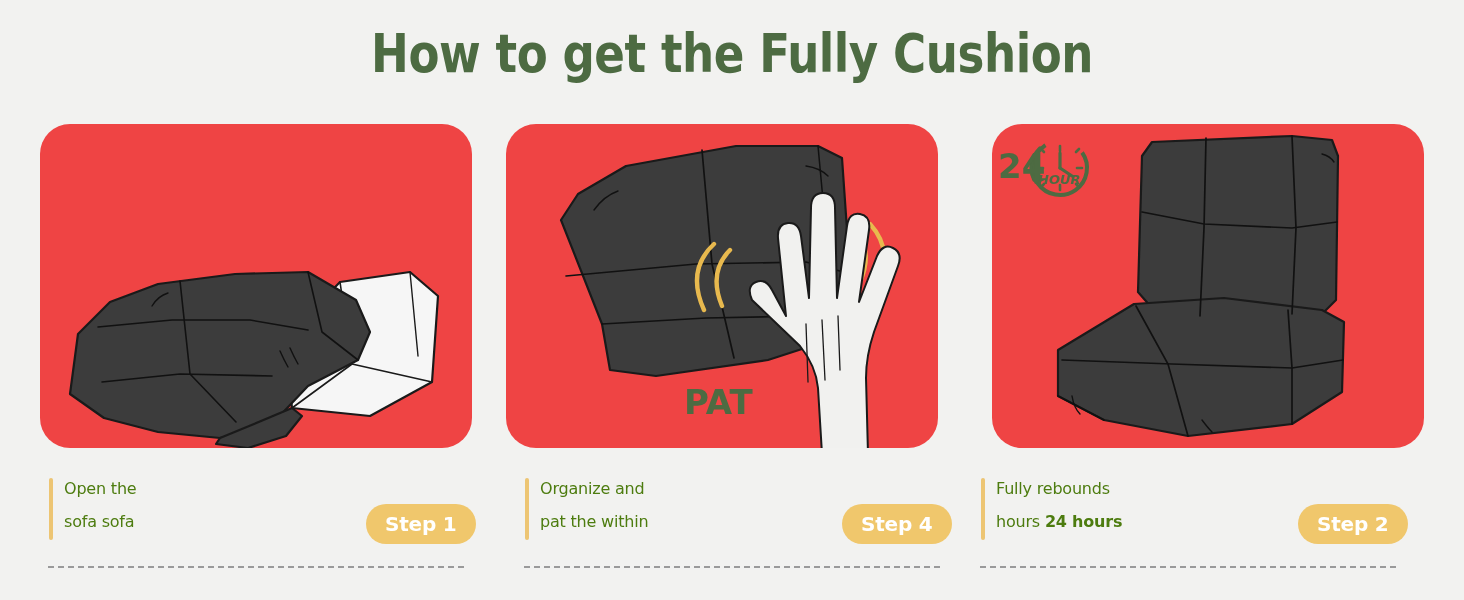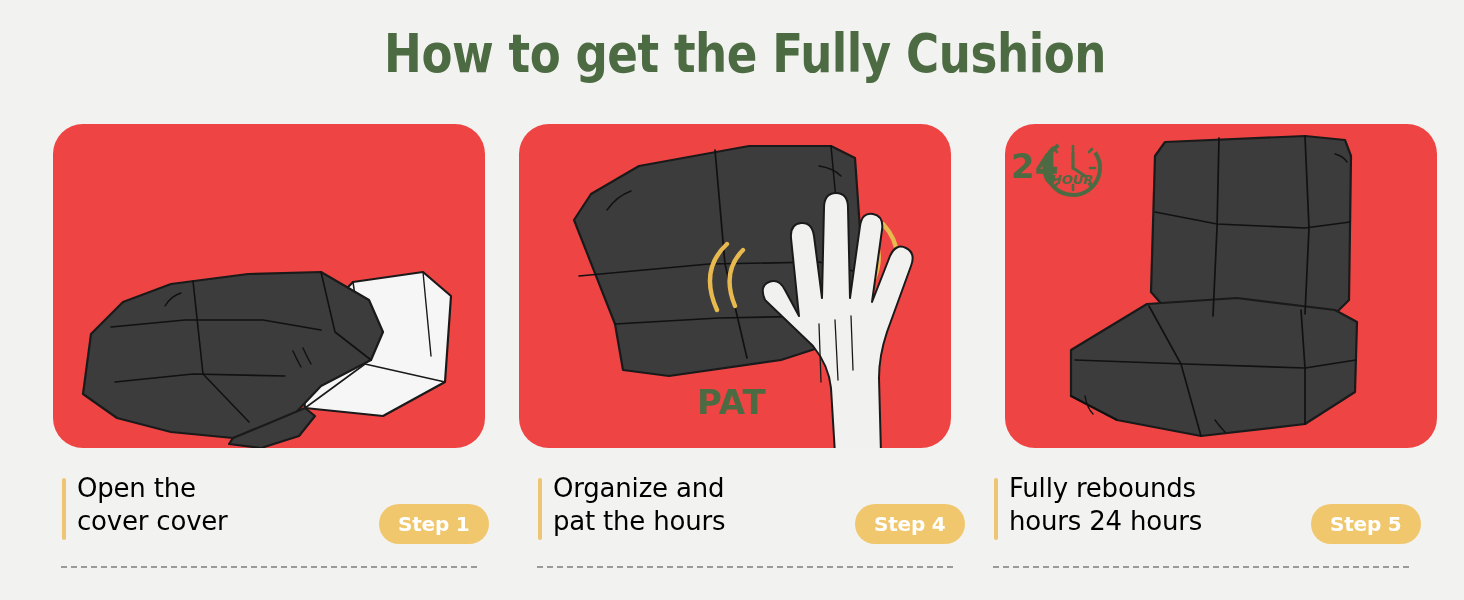--- a/index.html
+++ b/index.html
@@ -2,21 +2,21 @@
 <html><head>
 <meta charset="utf-8">
 <style>
   html,body{margin:0;padding:0;}
   body{
     width:1464px;height:600px;
     background:#f2f2f0;
     font-family:"Liberation Sans", sans-serif;
     overflow:hidden;
   }
-  .page{position:relative;width:1168px;height:600px;margin-left:13px;}
+  .page{position:relative;width:1168px;height:600px;}
 
   
   .title{
     position:absolute;left:0;top:22px;width:1464px;
     text-align:center;
     font-size:54px;
     font-weight:bold;
     letter-spacing:-0.5px;
     color:#4d6b42;
     font-family:"DejaVu Sans Condensed","Liberation Sans",sans-serif;
@@ -40,25 +40,25 @@
   .cap.c1{left:0;}
   .cap.c2{left:476px;}
   .cap.c3{left:932px;}
 
   .cap-bar{
     position:absolute;left:9px;top:8px;width:4px;height:62px;
     background:#edc573;border-radius:2px;
   }
   .cap-text{
     position:absolute;left:24px;top:2px;
-    font-size:26px;line-height:33px;color:#000000;
+    font-size:16px;line-height:33px;color:#4d7c0f;
     font-family:"DejaVu Sans","Liberation Sans",sans-serif;
     letter-spacing:-0.2px;
   }
-  .cap-text b{font-weight:normal;}
+  .cap-text b{font-weight:bold;}
   .badge{
     position:absolute;top:34px;
     background:#f0c76c;color:#ffffff;
     border-radius:20px;
     font-size:20px;font-weight:bold;
     padding:8px 19px;
     letter-spacing:-0.2px;
     font-family:"DejaVu Sans","Liberation Sans",sans-serif;
     white-space:nowrap;
   }
@@ -203,39 +203,39 @@
       </svg>
     </div>
   </div>
 
   <div class="captions">
 
     <div class="cap c1">
       <div class="cap-bar"></div>
       <div class="cap-text">
         <span>Open the</span><br>
-        <span>cover cover</span>
+        <span>sofa sofa</span>
       </div>
       <div class="badge">Step 1</div>
       <div class="dash"></div>
     </div>
 
     <div class="cap c2">
       <div class="cap-bar"></div>
       <div class="cap-text">
         <span>Organize and</span><br>
-        <span>pat the hours</span>
+        <span>pat the within</span>
       </div>
       <div class="badge">Step 4</div>
       <div class="dash"></div>
     </div>
 
     <div class="cap c3">
       <div class="cap-bar"></div>
       <div class="cap-text">
         <span>Fully rebounds</span><br>
         <span>hours </span><b>24 hours</b>
       </div>
-      <div class="badge">Step 5</div>
+      <div class="badge">Step 2</div>
       <div class="dash"></div>
     </div>
   </div>
 </div>
 
 </body></html>

